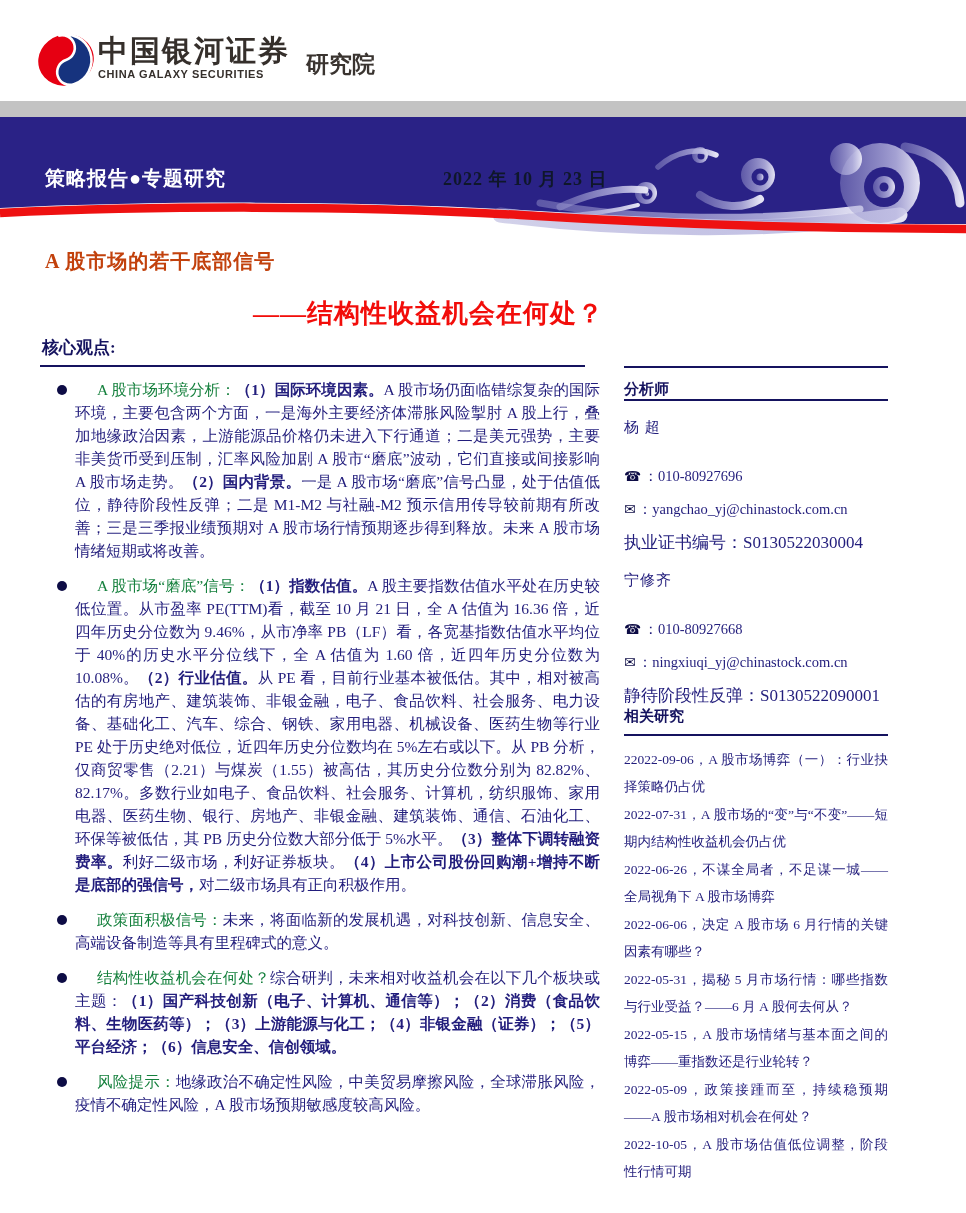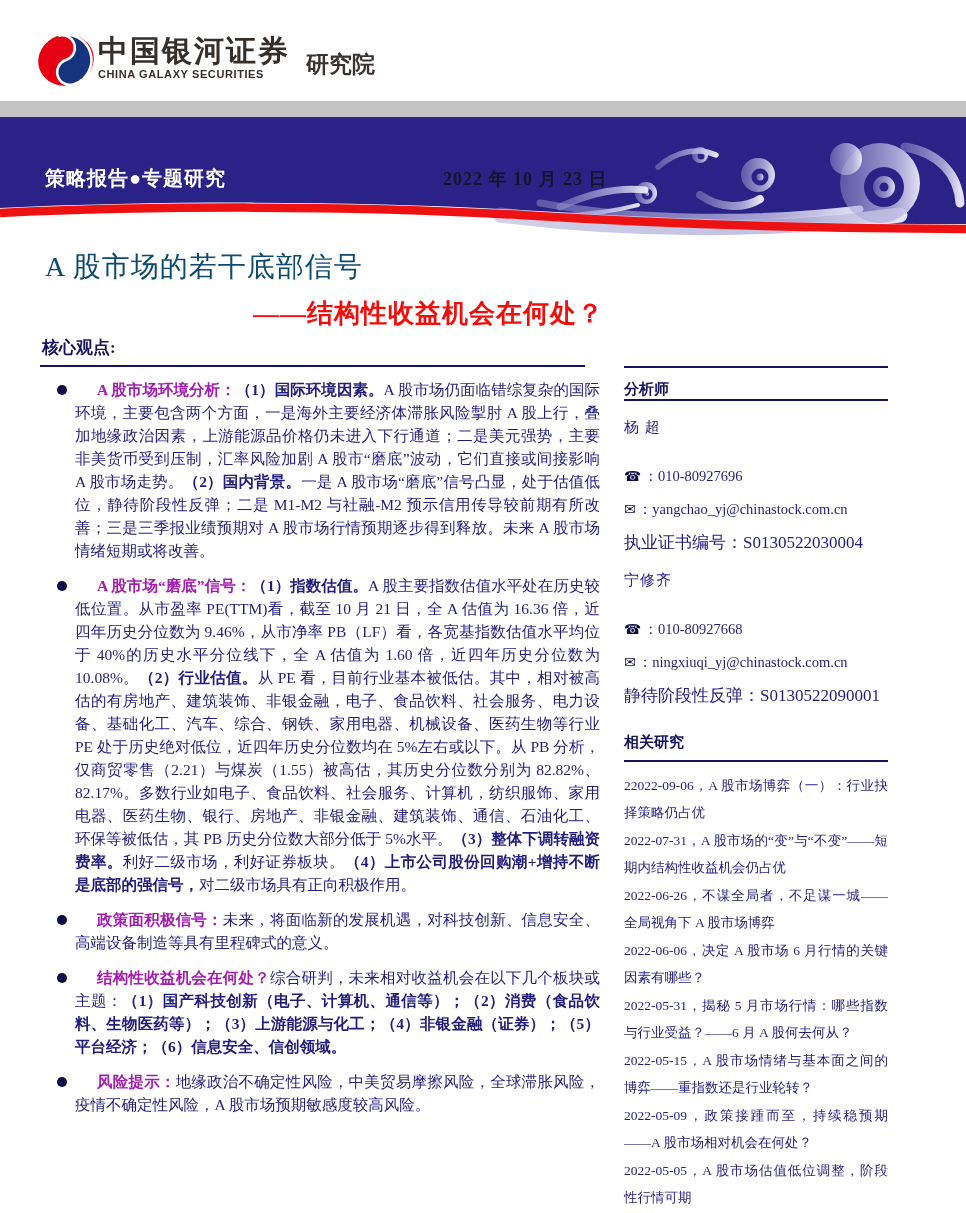--- a/index.html
+++ b/index.html
@@ -20,48 +20,48 @@
 
   .gray-strip { position:absolute; top:101px; left:0; width:966px; height:16px; background:#c3c3c3; }
 
   
   .banner { position:absolute; top:117px; left:0; width:772px; height:128px; }
   .banner svg { position:absolute; top:0; left:0; }
   .banner-cat { position:absolute; top:48px; left:45px; color:#ffffff; font-size:20px; font-weight:bold; letter-spacing:1px; }
   .banner-date { position:absolute; top:50px; left:443px; color:#0f172a; font-size:18px; font-weight:bold; letter-spacing:1px; }
 
   
-  .title1 { position:absolute; top:248px; left:45px; font-size:28px; font-weight:normal; color:#0c4a6e; letter-spacing:1px; }
+  .title1 { position:absolute; top:248px; left:45px; font-size:20px; font-weight:bold; color:#c2410c; letter-spacing:1px; }
   .title2 { position:absolute; top:296px; left:253px; font-size:26px; font-weight:bold; color:#f20d0a; letter-spacing:1px; }
 
   
   .col-left { position:absolute; top:336px; left:40px; width:560px; }
   .core-heading { font-size:17px; font-weight:bold; color:#15135f; padding-left:2px; }
   .core-rule { margin-top:6px; width:545px; border-top:2px solid #15135f; }
   .bullets { margin-top:11px; }
   .bullet { position:relative; margin:0 0 12px 35px; width:525px; text-indent:22px;
             font-size:15.5px; line-height:23px; color:#221d7c; text-align:justify; }
   .bullet::before { content:""; position:absolute; left:-18px; top:7px; width:10px; height:10px;
                     border-radius:50%; background:#0d0c45; }
-  .sr { color:#a21caf; font-weight:bold; }
+  .sr { color:#15803d; font-weight:normal; }
   .sb { font-weight:bold; }
   .sn { font-weight:normal; }
 
   
   .sidebar { position:absolute; top:366px; left:624px; width:264px; border-top:2px solid #15135f; color:#221d7c; }
   .sb-heading { margin-top:12px; font-size:15px; font-weight:bold; color:#15135f;
                 padding-bottom:0; border-bottom:2px solid #15135f; }
   .an-name { margin-top:17px; font-size:15px; letter-spacing:1px; }
   .an-row { display:flex; align-items:baseline; font-size:14.5px; }
   .an-phone { margin-top:30px; }
   .an-email { margin-top:14px; }
   .an-cert { margin-top:12px; font-size:17px; }
   .ic { font-family:"DejaVu Sans",sans-serif; font-size:14px; color:#0d0c45; margin-right:2px; }
   .analyst + .analyst { margin-top:14px; }
-  .rel-heading { margin-top:26px; font-size:15px; font-weight:bold; color:#15135f;
+  .rel-heading { font-size:15px; font-weight:bold; color:#15135f;
                  padding-bottom:8px; border-bottom:2px solid #15135f; }
   .related { margin-top:10px; }
   .rel-item { font-size:13.5px; line-height:27px; text-align:justify; margin-bottom:1px; }
 </style>
 </head>
 <body>
 
 <div class="page">
 
   <div class="header">
@@ -169,17 +169,17 @@
 
     <div class="rel-heading">相关研究</div>
     <div class="related" id="related">
         <div class="rel-item">22022-09-06，A 股市场博弈（一）：行业抉择策略仍占优</div>
         <div class="rel-item">2022-07-31，A 股市场的“变”与“不变”——短期内结构性收益机会仍占优</div>
         <div class="rel-item">2022-06-26，不谋全局者，不足谋一城——全局视角下 A 股市场博弈</div>
         <div class="rel-item">2022-06-06，决定 A 股市场 6 月行情的关键因素有哪些？</div>
         <div class="rel-item">2022-05-31，揭秘 5 月市场行情：哪些指数与行业受益？——6 月 A 股何去何从？</div>
         <div class="rel-item">2022-05-15，A 股市场情绪与基本面之间的博弈——重指数还是行业轮转？</div>
         <div class="rel-item">2022-05-09，政策接踵而至，持续稳预期——A 股市场相对机会在何处？</div>
-        <div class="rel-item">2022-05-05，A 股市场估值低位调整，阶段性行情可期</div>
+        <div class="rel-item">2022-10-05，A 股市场估值低位调整，阶段性行情可期</div>
       </div>
   </div>
 
 </div>
 
 </body></html>

